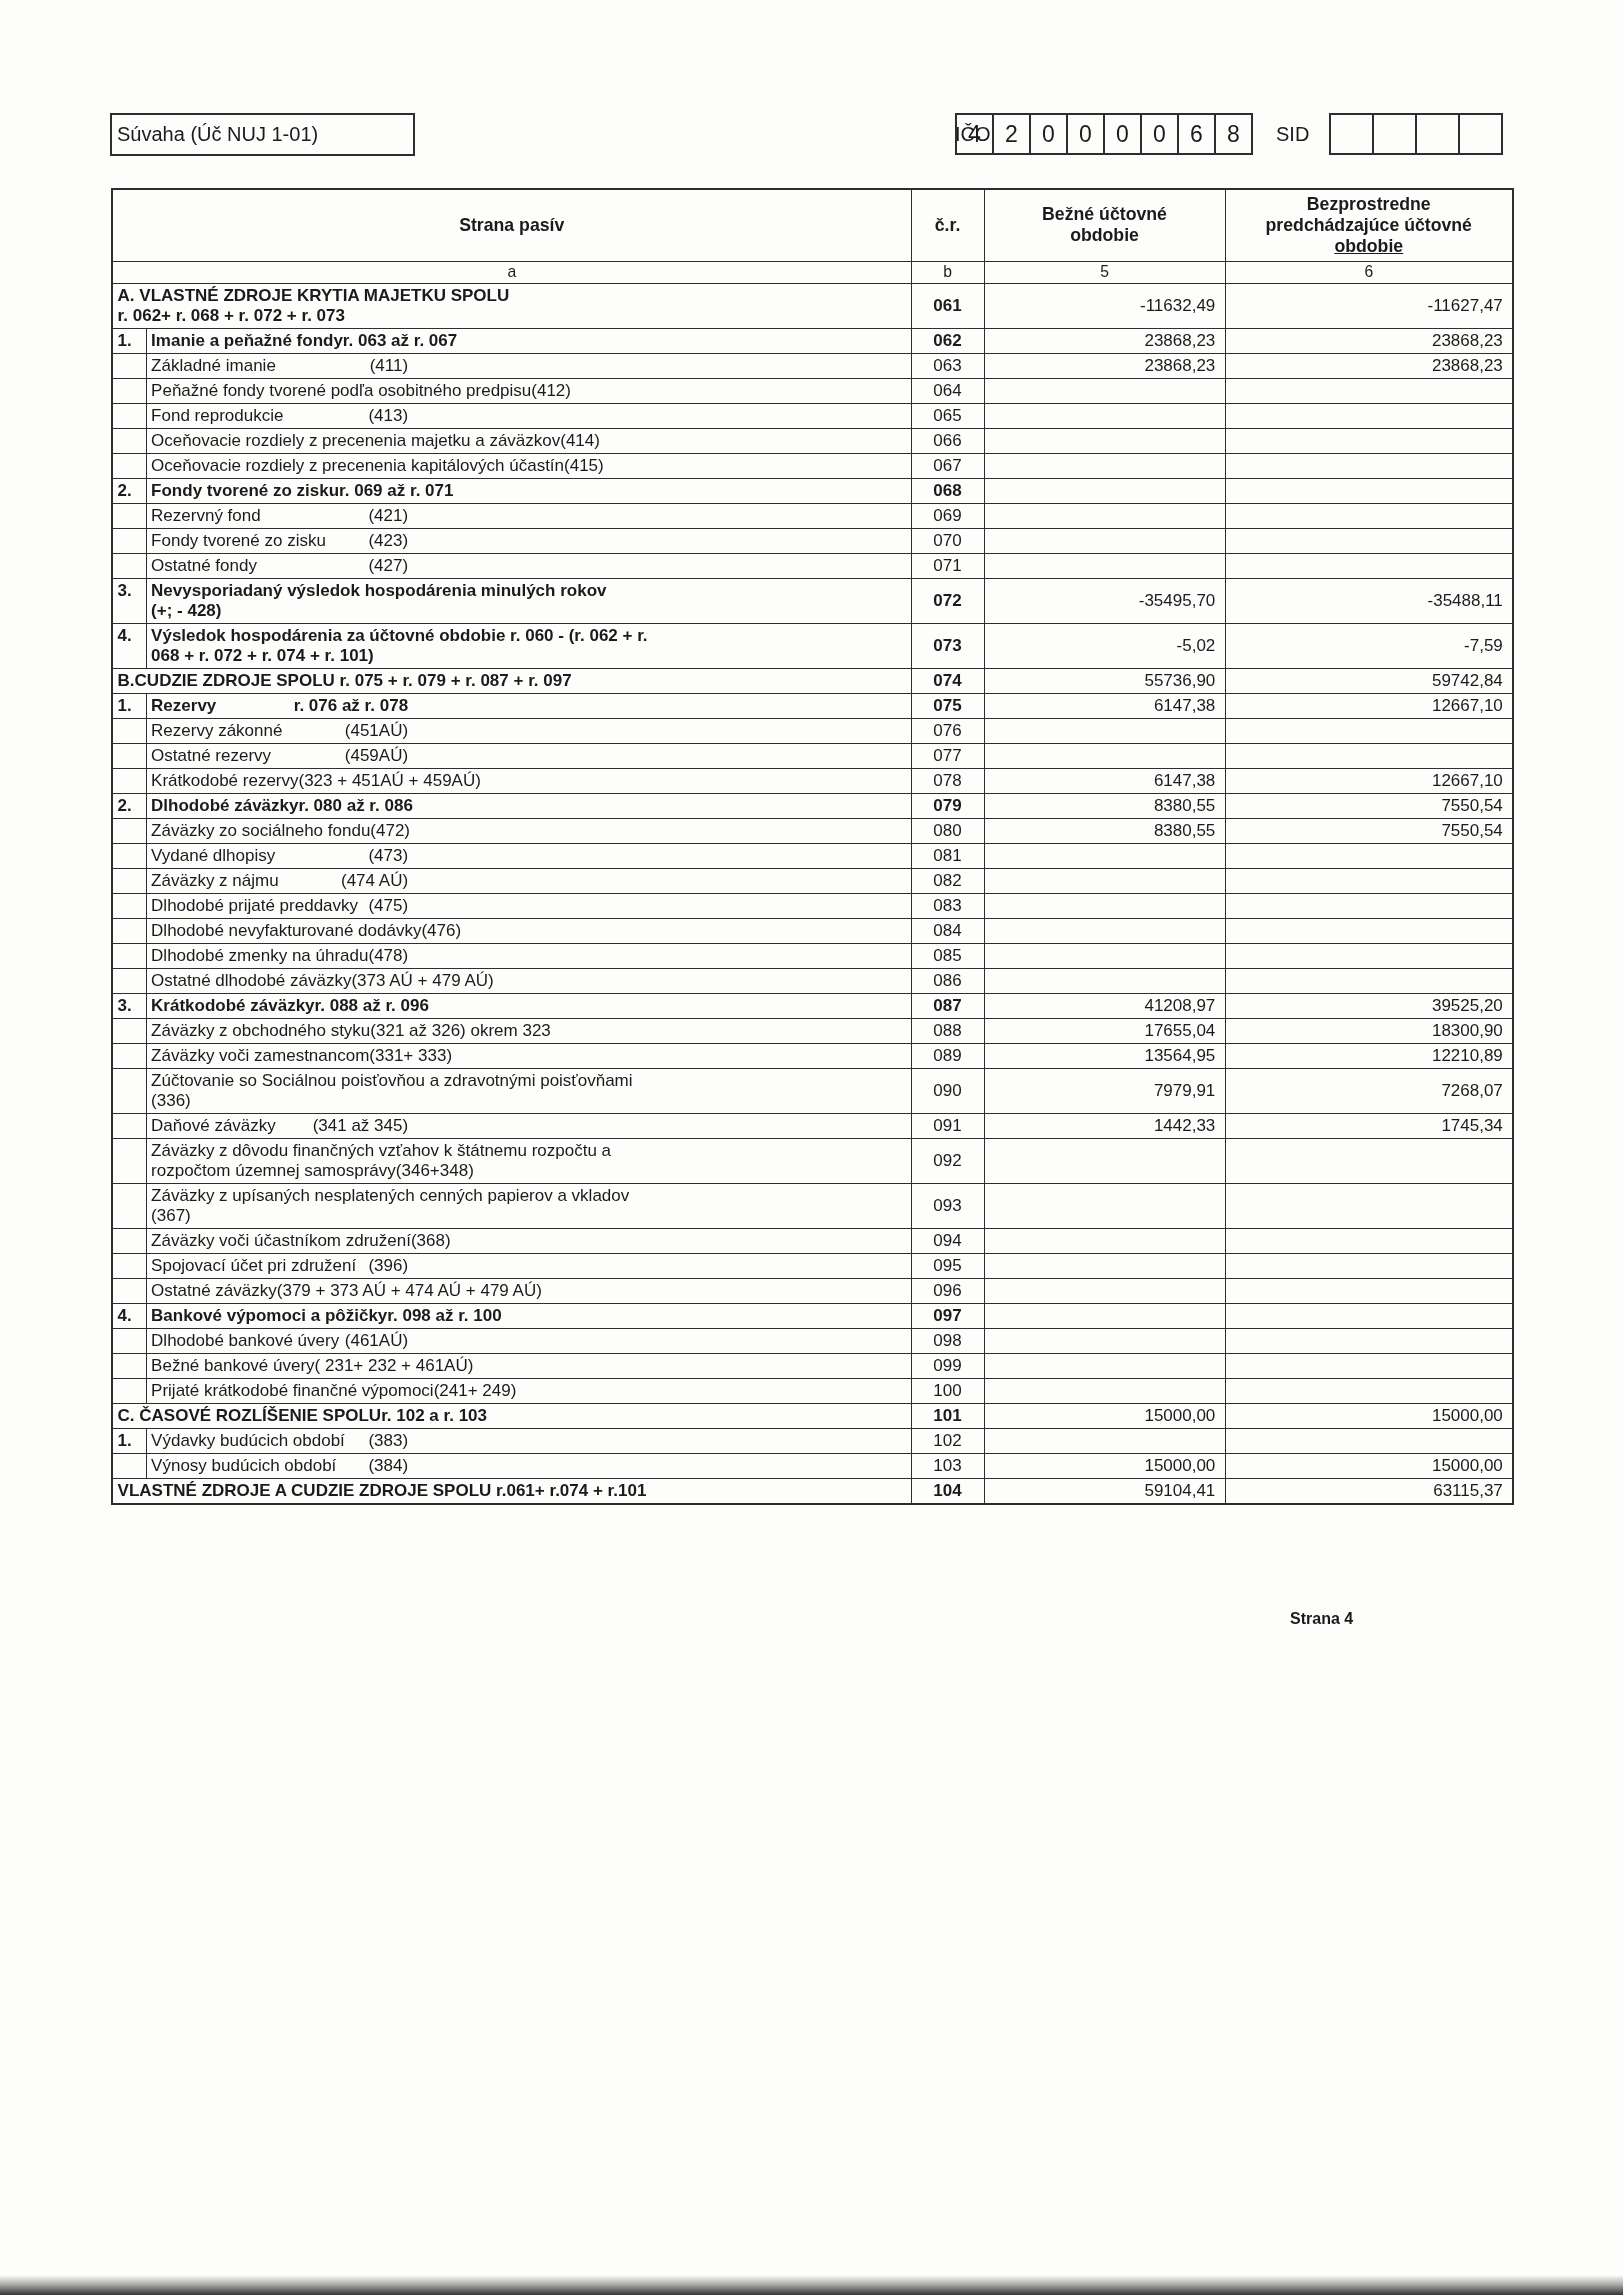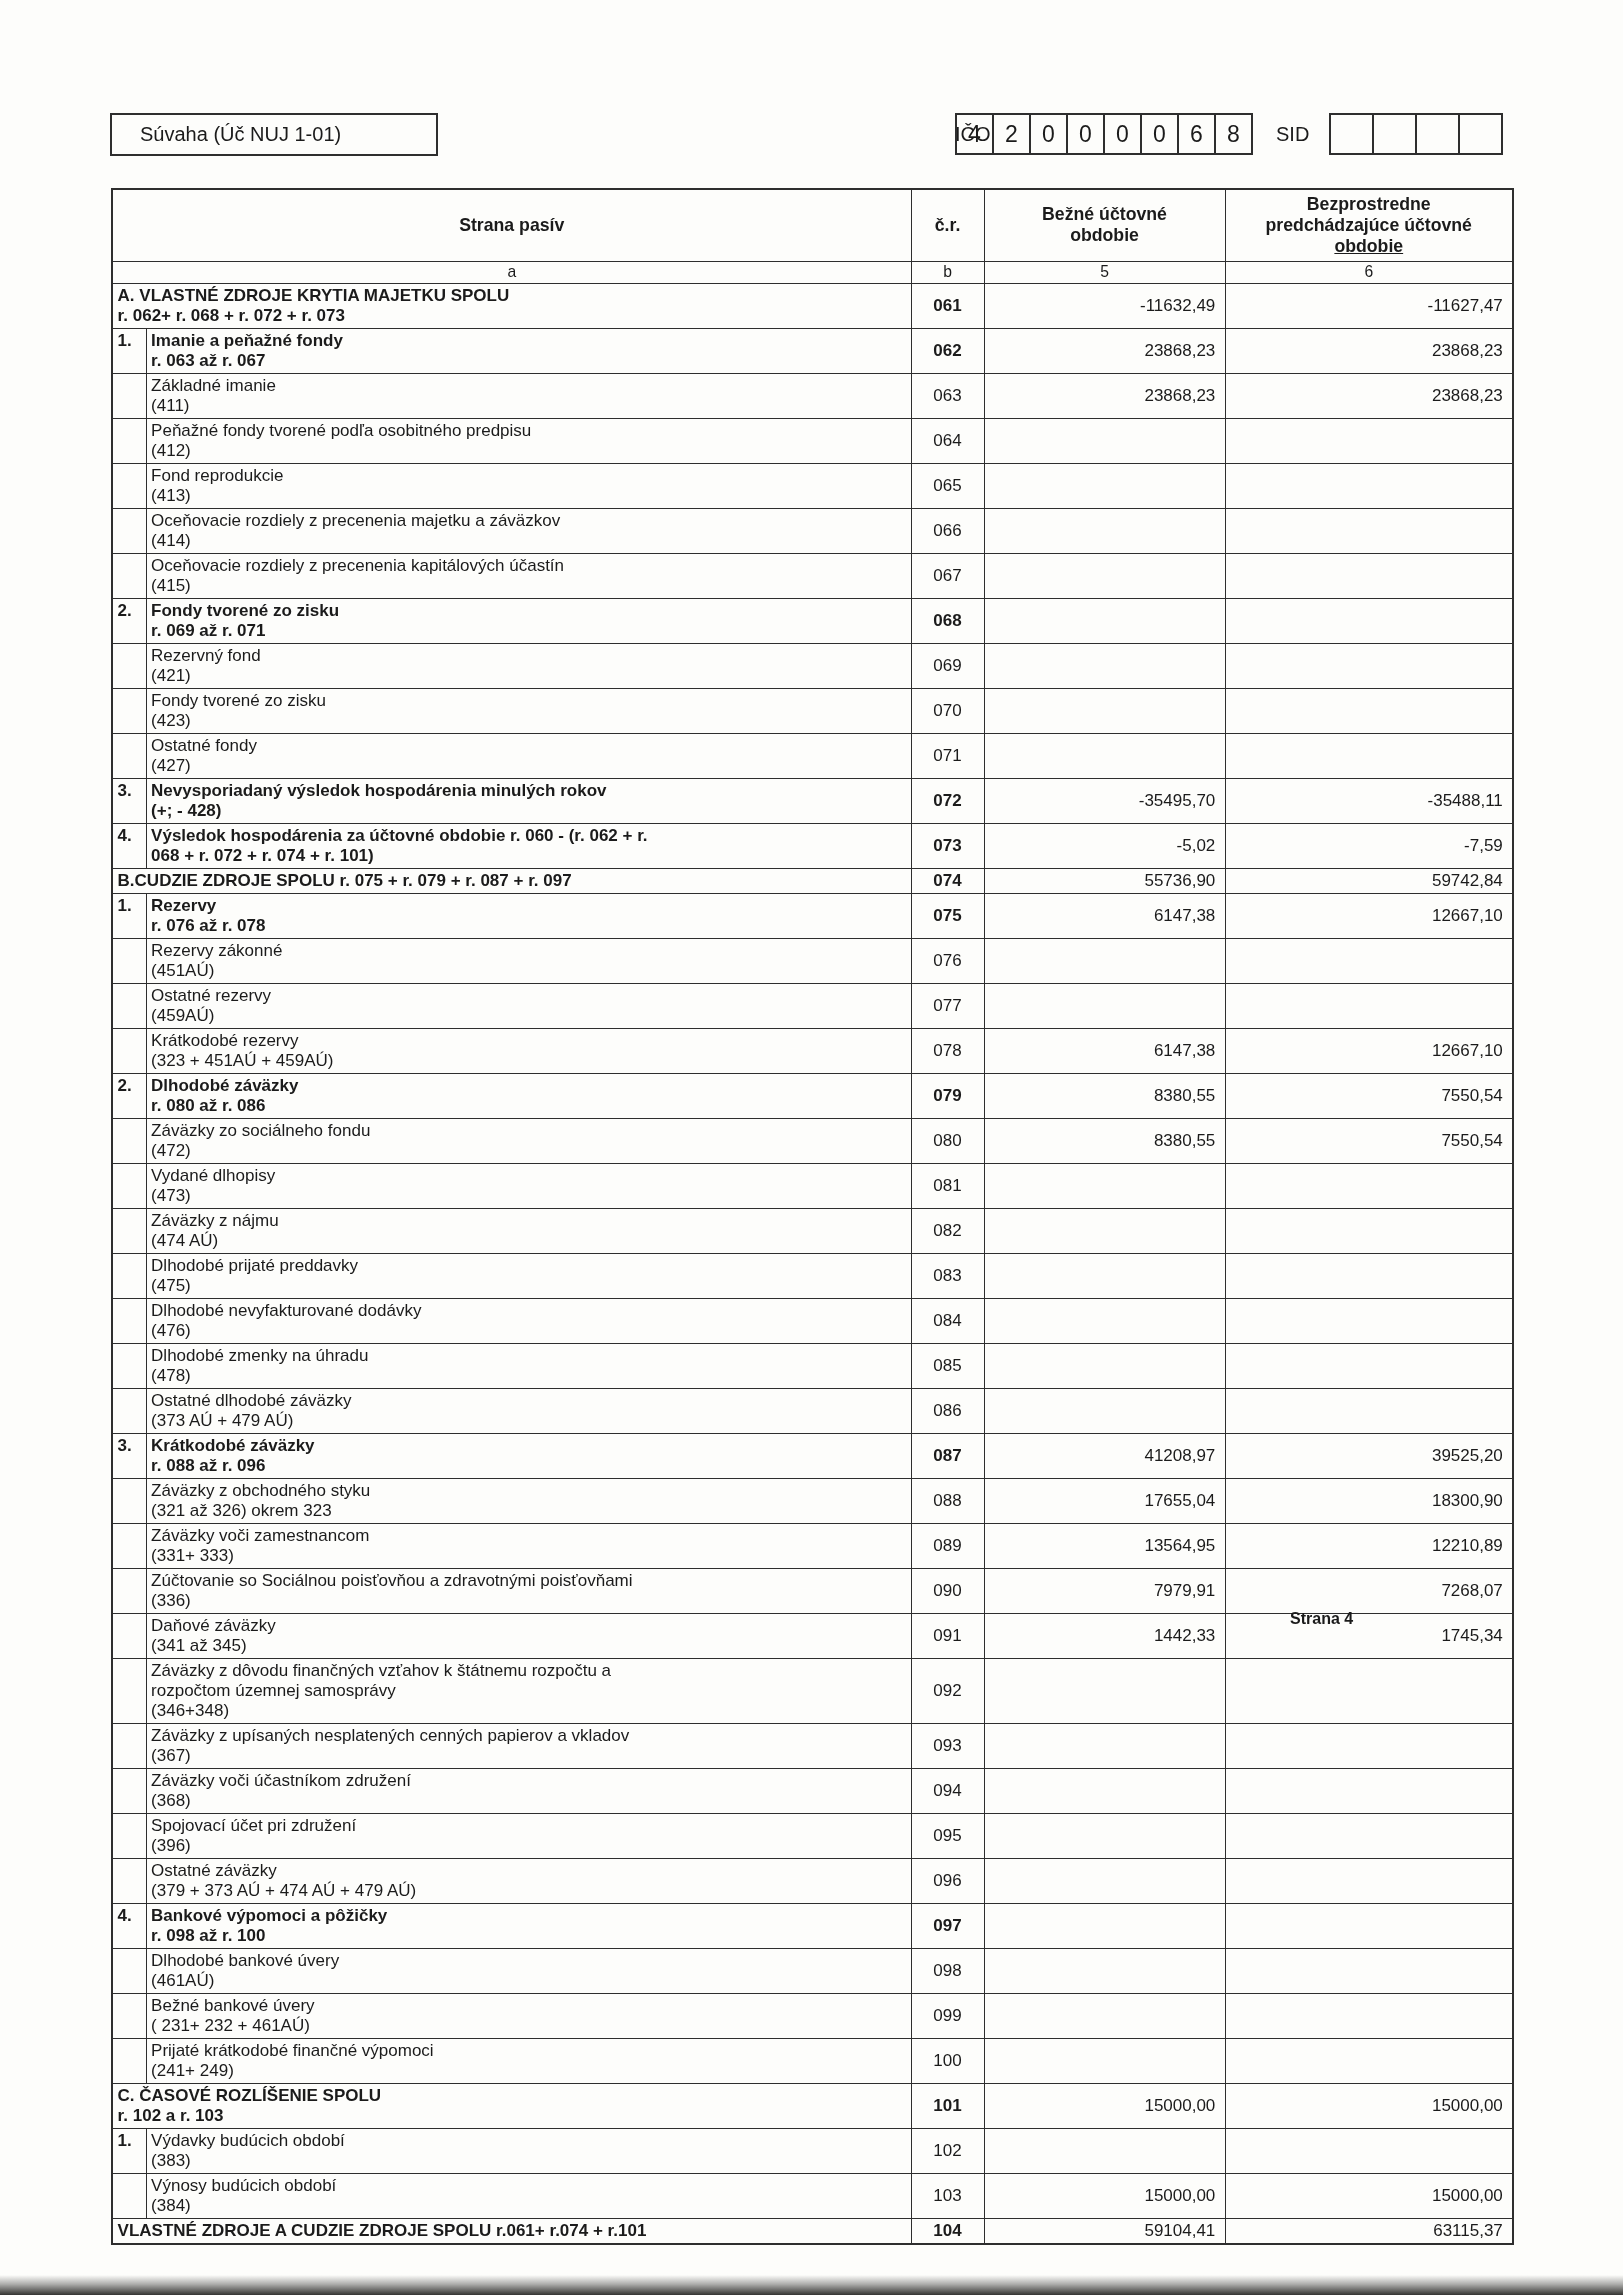--- a/index.html
+++ b/index.html
@@ -11,21 +11,21 @@
     color:#1b1b1b;
     overflow:hidden;
   }
 
   
   .title-box {
     position:absolute; left:110px; top:113px;
     width:296px; height:39px;
     border:2px solid #2e2e2e;
     display:flex; align-items:center;
-    padding-left:28px;
+    padding-left:5px;
     font-size:20px;
   }
   .ico-label { position:absolute; left:955px; top:123px; font-size:20px; }
   .ico-boxes { position:absolute; left:957px; top:113px; display:flex; }
   .sid-label { position:absolute; left:1276px; top:123px; font-size:20px; }
   .sid-boxes { position:absolute; left:1331px; top:113px; display:flex; }
   .cellbox {
     width:35px; height:38px;
     border:2px solid #2e2e2e;
     margin-left:-2px;
@@ -49,21 +49,21 @@
   tr.head .u { text-decoration:underline; }
 
   tr.letters td { height:21px; font-size:15.7px; text-align:center; padding:0; font-weight:normal; }
 
   .pfx {
     font-weight:bold; font-size:17px;
     vertical-align:top; padding:2px 1.3px 0 4.6px;
   }
   .a-cell { font-size:17px; vertical-align:top; padding:2px 5.2px 2px 4.6px; }
   .line { line-height:20px; white-space:nowrap; }
-  .flexline { display:flex; justify-content:center; column-gap:0; width:257px;flex-direction:column; }
+  .flexline { display:flex; justify-content:space-between; column-gap:0; width:257px; }
   .flexline.wide { width:288px; }
   tr.bold .a-cell { font-weight:bold; }
   .cr { text-align:center; font-size:17px; vertical-align:middle; }
   tr.bold .cr { font-weight:bold; }
   .val { text-align:right; font-size:17px; padding-right:9.2px; vertical-align:middle; font-weight:normal; }
 
   .footer-label { position:absolute; left:1290px; top:1610px; font-size:16px; font-weight:bold; }
 
   .scan-band {
     position:absolute; left:0; right:0; bottom:0; height:19.6px;

